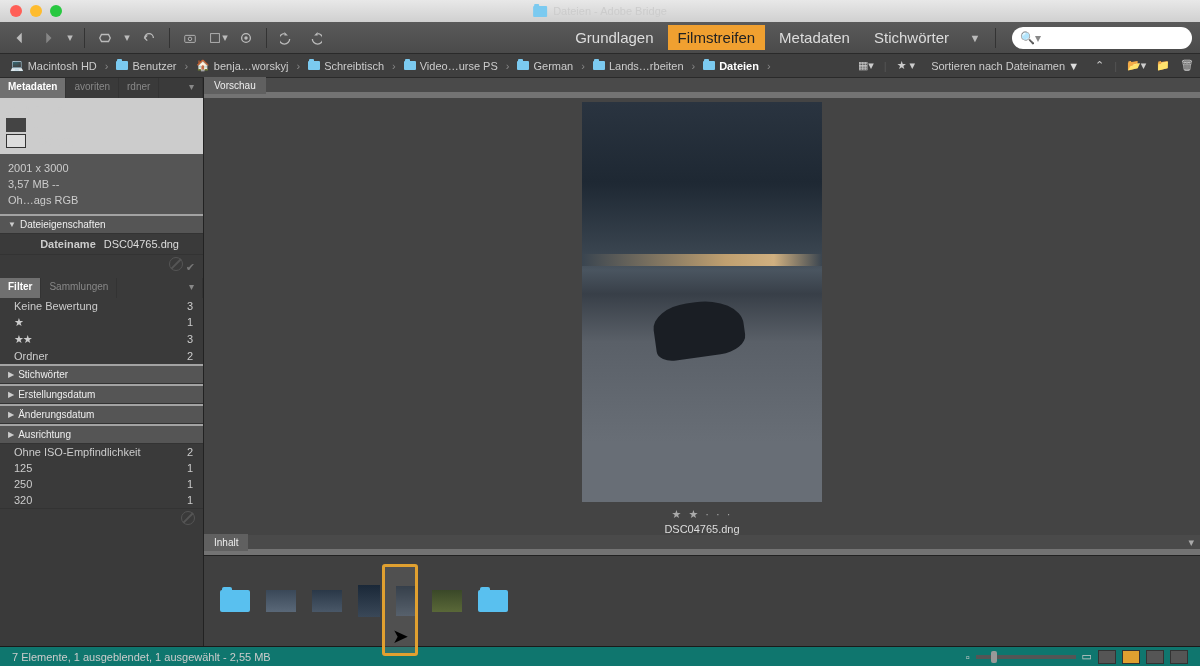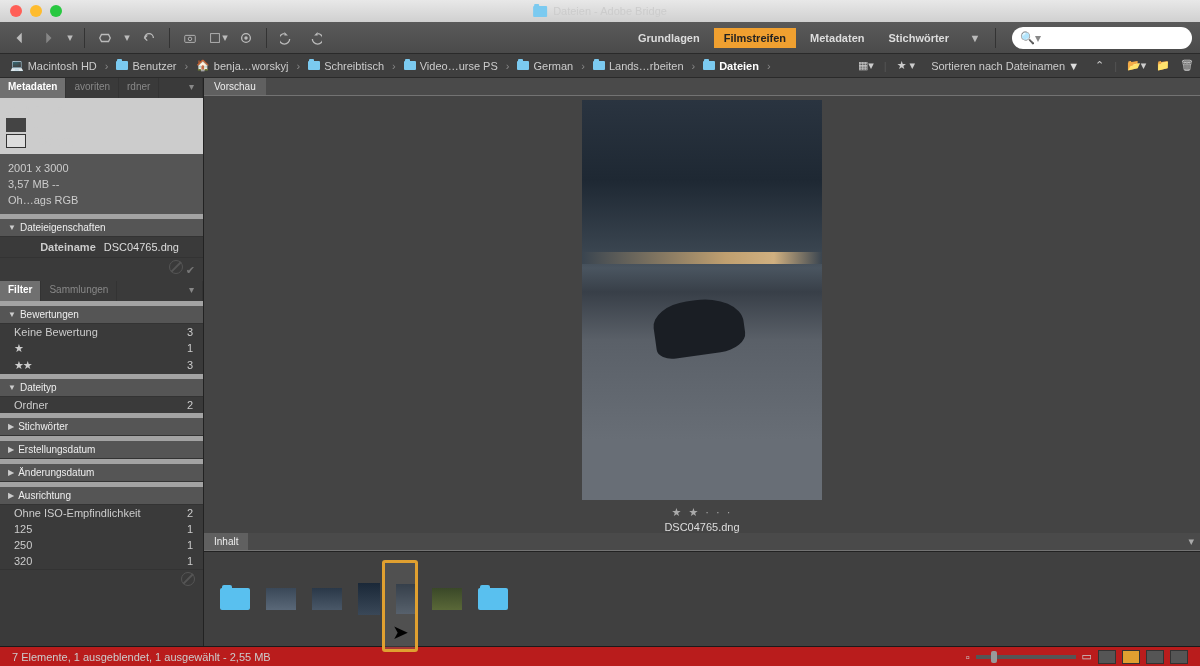--- a/index.html
+++ b/index.html
@@ -8,63 +8,63 @@
 .traffic{display:flex;gap:8px;margin-left:10px}
 .dot{width:12px;height:12px;border-radius:50%}
 .red{background:#ff5f57}.yel{background:#febc2e}.grn{background:#28c840}
 .title{position:absolute;left:50%;transform:translateX(-50%);color:#444;display:flex;align-items:center;gap:6px}
 .folder-ico{width:14px;height:11px;background:#7bcaf0;border-radius:1px;position:relative}
 .folder-ico:before{content:"";position:absolute;top:-2px;left:1px;width:5px;height:3px;background:#7bcaf0;border-radius:1px 1px 0 0}
 .toolbar{height:32px;background:linear-gradient(#5a5a5a,#4a4a4a);border-bottom:1px solid #2a2a2a;display:flex;align-items:center;padding:0 8px;gap:4px}
 .tbtn{width:24px;height:22px;display:flex;align-items:center;justify-content:center;color:#bbb;border-radius:3px}
 .sep{width:1px;height:20px;background:#333;margin:0 4px}
 .spacer{flex:1}
-.wsbtn{padding:4px 10px;color:#ddd;font-weight:bold;font-size:11px}
+.wsbtn{padding:4px 10px;color:#ddd;font-weight:normal;font-size:15px}
 .wsbtn.active{background:#f0a030;color:#222}
 .search{width:180px;height:22px;background:#fff;border-radius:11px;display:flex;align-items:center;padding:0 8px;margin-left:8px}
 .search span{color:#888;font-size:12px}
 .pathbar{height:24px;background:#3f3f3f;border-bottom:1px solid #2a2a2a;display:flex;align-items:center;padding:0 6px;gap:2px}
 .crumb{display:flex;align-items:center;gap:4px;padding:2px 4px;color:#ddd}
 .chev{color:#888;padding:0 2px}
 .pbtns{margin-left:auto;display:flex;align-items:center;gap:10px;color:#aaa}
 .main{display:flex;height:calc(100% - 98px)}
 .left{width:204px;display:flex;flex-direction:column;background:#3a3a3a;border-right:1px solid #222}
 .tabs{display:flex;background:#4a4a4a;height:20px}
 .tab{padding:3px 8px;color:#ccc;font-size:10px;background:#555;border-right:1px solid #333}
 .tab.active{background:#707070;color:#fff;font-weight:bold}
 .tab.dim{background:#3a3a3a;color:#888}
 .metabox{background:#ccc;color:#333;padding:4px 6px;font-size:10px;line-height:16px}
 .metabox .row{display:flex;gap:8px}
 .metabox .ico{width:20px;height:14px;background:#444;display:inline-block}
 .dimbox{background:#555;padding:6px 8px;line-height:16px;font-size:10px}
-.sect{background:#555;padding:3px 8px;color:#eee;font-size:10px;display:flex;align-items:center;gap:4px;border-top:5px solid #a3a3a3;border-bottom:1px solid #333}
+.sect{background:#555;padding:3px 8px;color:#eee;font-size:10px;display:flex;align-items:center;gap:4px;border-top:2px solid #a3a3a3;border-bottom:1px solid #333}
 .sect:before{content:"▼";font-size:8px;color:#ccc}
 .sect.closed:before{content:"▶"}
 .prop{display:flex;padding:4px 24px;font-size:10px}
 .prop .k{width:110px;text-align:right;color:#ccc;padding-right:8px;font-weight:bold}
 .prop .v{color:#ddd}
 .frow{display:flex;justify-content:space-between;padding:2px 10px 2px 14px;font-size:10px;color:#ddd}
 .frow .star{letter-spacing:-1px}
 .right{flex:1;display:flex;flex-direction:column}
-.panelhdr{height:20px;background:#4a4a4a;display:flex;align-items:center;border-bottom:1px solid #737373}
+.panelhdr{height:20px;background:#4a4a4a;display:flex;align-items:center;border-bottom:6px solid #737373}
 .panelhdr .lbl{background:#606060;padding:3px 10px;color:#eee;font-size:10px}
 .preview{flex:1;background:#444;display:flex;flex-direction:column;align-items:center;justify-content:flex-start;padding-top:4px}
 .photo{width:240px;height:400px;background:linear-gradient(180deg,#2a3440 0%,#1e2833 20%,#3a4550 38%,#4a5560 42%,#383f48 48%,#5a6068 60%,#686e76 85%);position:relative;overflow:hidden}
 .photo .glow{position:absolute;top:38%;left:0;right:0;height:12px;background:linear-gradient(90deg,#3a4550,#c0a070 60%,#d0b080 80%,#3a4550)}
 .photo .rock{position:absolute;top:50%;left:30%;width:90px;height:55px;background:#1a1e24;border-radius:40% 50% 30% 20%;transform:rotate(-8deg)}
 .rating{margin-top:6px;color:#aaa;letter-spacing:2px}
 .fname{color:#ddd;margin-top:2px}
 .content{height:130px;background:#404040;border-top:1px solid #222;display:flex;flex-direction:column}
 .thumbs{flex:1;display:flex;align-items:center;gap:16px;padding:0 16px;position:relative}
 .th{width:30px;height:22px;background:#2a3440;position:relative}
 .th.folder{background:#59c0ef;border-radius:2px}
 .th.folder:before{content:"";position:absolute;top:-3px;left:2px;width:10px;height:4px;background:#59c0ef;border-radius:2px 2px 0 0}
 .selbox{position:absolute;left:178px;top:8px;width:36px;height:92px;border:3px solid #e0a030;border-radius:3px;background:rgba(120,120,120,.3)}
 .cursor{position:absolute;left:188px;top:68px;font-size:20px;color:#000;pointer-events:none;z-index:10}
-.status{height:20px;background:#b91c1c;border-top:1px solid #1a1a1a;display:flex;align-items:center;padding:0 12px;color:#ccc;font-size:10px}
+.status{height:20px;background:#0f766e;border-top:1px solid #1a1a1a;display:flex;align-items:center;padding:0 12px;color:#ccc;font-size:10px}
 .status .rbtns{margin-left:auto;display:flex;gap:6px;align-items:center}
 .vbtn{width:18px;height:14px;background:#555;border:1px solid #333}
 .vbtn.active{background:#e0a030}
 .sortbtn{color:#ddd;padding:2px 6px}
 .noicon{width:14px;height:14px;border:1.5px solid #555;border-radius:50%;position:relative;display:inline-block}
 .noicon:after{content:"";position:absolute;top:5px;left:-1px;width:14px;height:1.5px;background:#555;transform:rotate(-45deg)}
 svg{width:14px;height:14px;fill:#bbb}
 </style>
 </head>
 <body>
@@ -226,34 +226,32 @@
       <div class="k">Dateiname</div>
       <div class="v">DSC04765.dng</div>
     </div>
     <div style="text-align:right;padding:2px 8px;border-top:1px solid #333"><span class="noicon"></span> <span style="color:#777">✔</span></div>
 
     <div class="tabs" style="margin-top:2px">
       <div class="tab active">Filter</div>
       <div class="tab dim">Sammlungen</div>
       <div class="tab dim" style="flex:1;text-align:right">▾</div>
     </div>
-    <div class="sect">Bewertungen</div>
     <div class="frow">
         <span>Keine Bewertung</span>
         <span>3</span>
       </div>
     <div class="frow">
         <span class="star">★</span>
         <span>1</span>
       </div>
     <div class="frow">
         <span class="star">★★</span>
         <span>3</span>
       </div>
-    <div class="sect">Dateityp</div>
     <div class="frow">
         <span>Ordner</span>
         <span>2</span>
       </div>
     <div class="sect closed">Stichwörter</div>
     <div class="sect closed">Erstellungsdatum</div>
     <div class="sect closed">Änderungsdatum</div>
     <div class="sect closed">Ausrichtung</div>
     <div class="frow">
         <span>Ohne ISO-Empfindlichkeit</span>

